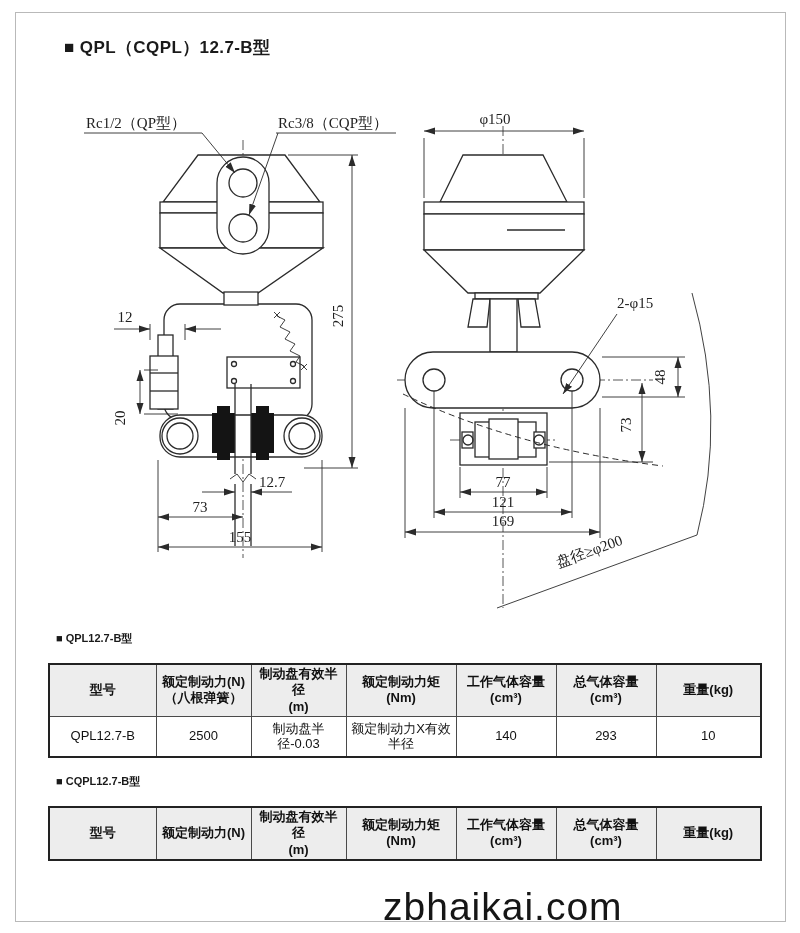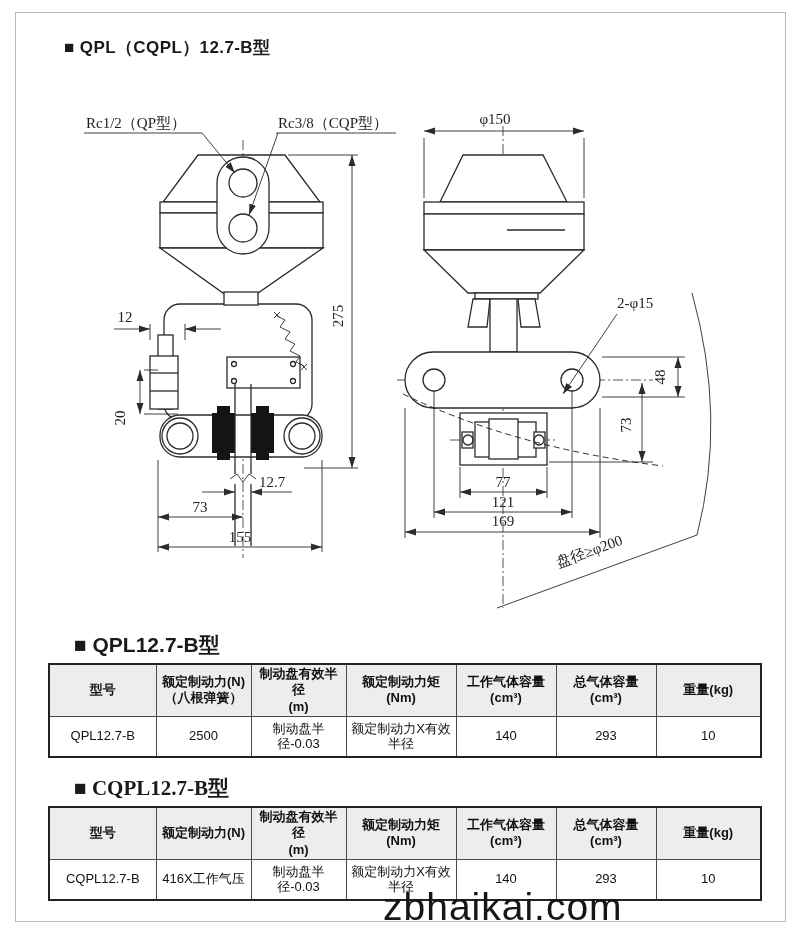--- a/index.html
+++ b/index.html
@@ -1,22 +1,22 @@
 <!DOCTYPE html>
 <html><head>
 <meta charset="utf-8">
 <style>
   html,body{margin:0;padding:0;background:#fff;}
   .page{position:relative;width:800px;height:933px;background:#ffffff;overflow:hidden;
         font-family:"Liberation Sans",sans-serif;color:#1a1a1a;}
   .frame{position:absolute;left:15px;top:12px;width:769px;height:908px;
          border:1px solid #b9b9b9;pointer-events:none;}
   .doc-title{position:absolute;left:64px;top:36px;font-size:17px;font-weight:bold;letter-spacing:.4px;}
-  .sec-title{position:absolute;left:74px;font-size:21px;font-weight:bold;}
-  #sec1{top:631px;} #sec2{top:774px;font-family:Liberation Serif, serif;}
+  .sec-title{position:absolute;left:56px;font-size:11px;font-weight:bold;}
+  #sec1{top:631px;} #sec2{top:774px;}
   table.spec{position:absolute;left:48px;width:712px;border-collapse:collapse;table-layout:fixed;
         background:#fff;font-size:13px;text-align:center;color:#111;border:2px solid #222;}
   #t1{top:663px;} #t2{top:806px;}
   .spec th{background:#ededed;font-weight:bold;white-space:pre-line;height:41px;line-height:1.25;
         border:1px solid #4a4a4a;padding:1px 2px;}
   .spec td{height:37px;line-height:1.2;border:1px solid #4a4a4a;padding:1px 2px;}
   .wm{position:absolute;left:383px;top:869px;font-size:39px;color:#161616;letter-spacing:1px;z-index:5;margin-top:16px;}
   svg{position:absolute;overflow:visible;}
   #leftsvg{left:52px;top:88px;}
   #rightsvg{left:395px;top:88px;}
@@ -261,26 +261,17 @@
       <th>制动盘有效半径
 (m)</th>
       <th>额定制动力矩
 (Nm)</th>
       <th>工作气体容量
 (cm³)</th>
       <th>总气体容量
 (cm³)</th>
       <th>重量(kg)</th>
     </tr>
-    <tr>
-      <td>CQPL12.7-B</td>
-      <td>416X工作气压</td>
-      <td>制动盘半径-0.03</td>
-      <td>额定制动力X有效半径</td>
-      <td>140</td>
-      <td>293</td>
-      <td>10</td>
-    </tr>
   </tbody>
     </table>
 
   <div class="wm">zbhaikai.com</div>
 </div>
 
 </body></html>

